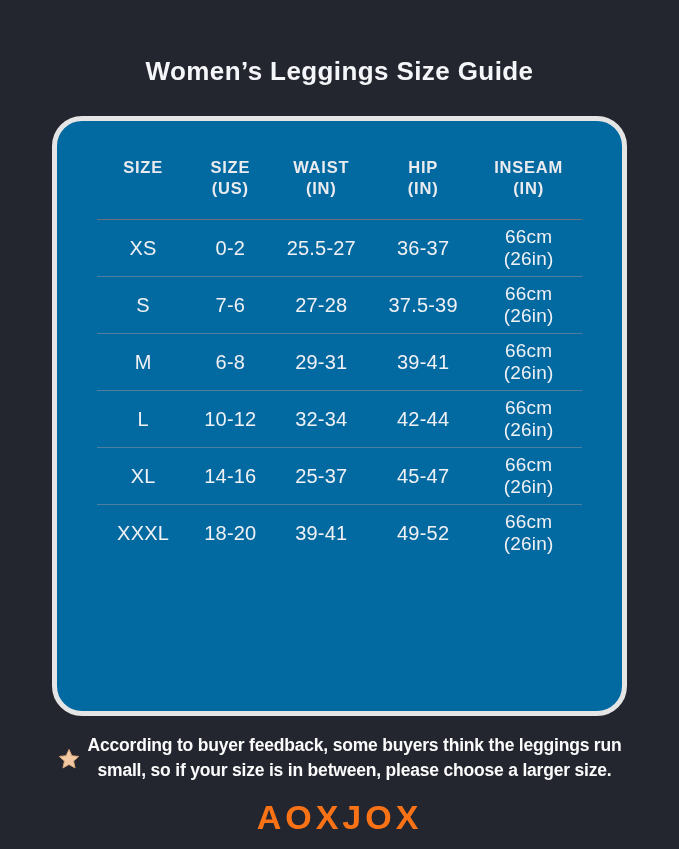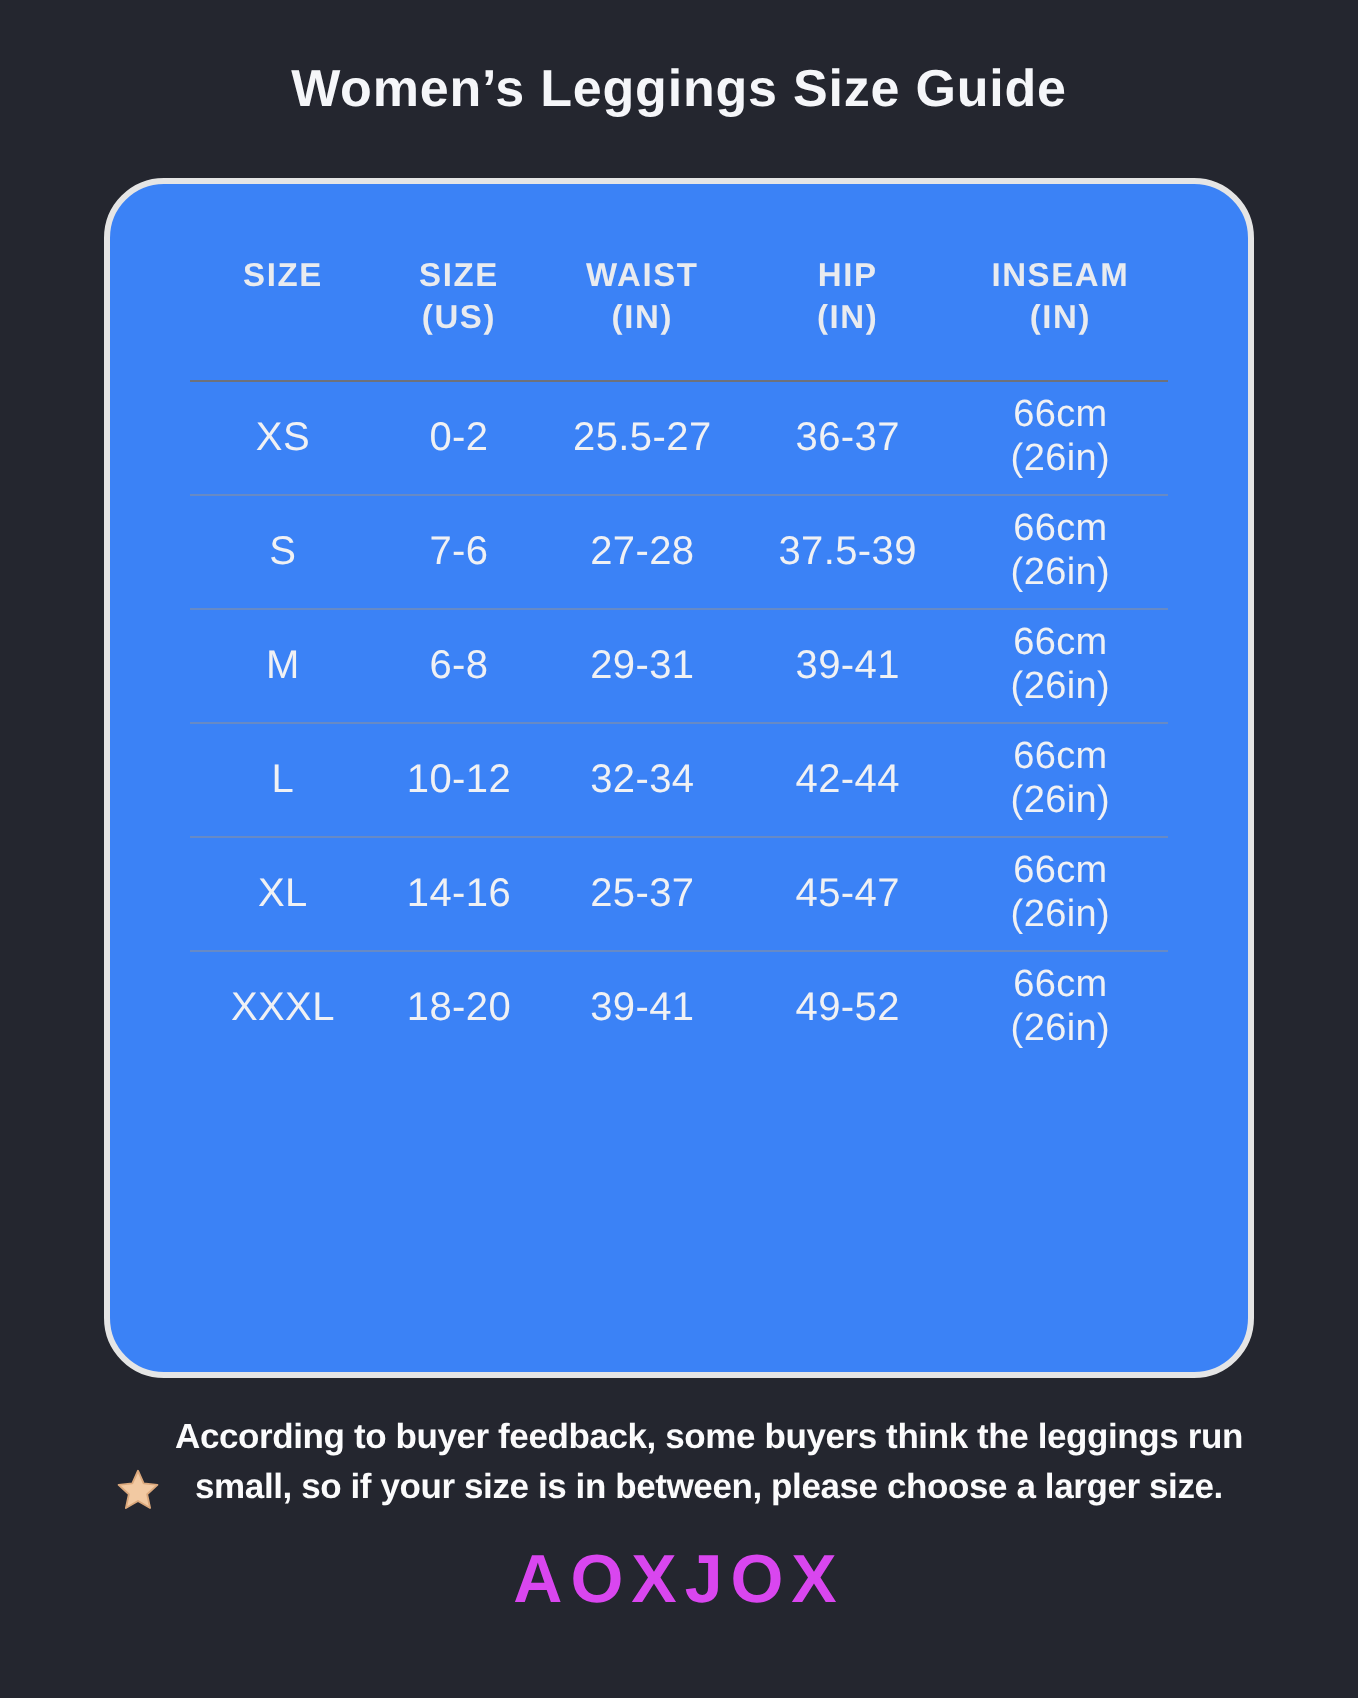--- a/index.html
+++ b/index.html
@@ -5,32 +5,32 @@
   * { margin: 0; padding: 0; box-sizing: border-box; }
   html, body { width: 679px; height: 849px; }
   body {
     background: #24262f;
     font-family: "Liberation Sans", sans-serif;
     color: #eceef2;
     overflow: hidden;
   }
   .page-title {
     text-align: center;
-    padding-top: 29px;
+    padding-top: 56px;
     font-size: 26px;
     font-weight: 700;
     letter-spacing: 0.4px;
     color: #f5f6f9;
   }
   .panel {
     width: 575px;
     height: 600px;
     margin: 29px auto 0;
-    background: #3b82f6;
-    border: 3px solid #e5e5e5;
+    background: #0369a1;
+    border: 5px solid #e5e5e5;
     border-radius: 30px;
     padding: 0 40px;
   }
   table.size-table {
     width: 100%;
     border-collapse: collapse;
     table-layout: fixed;
   }
   col.c1 { width: 19%; }
   col.c2 { width: 17%; }
@@ -56,21 +56,21 @@
     font-size: 20px;
     color: #f0f1f4;
     border-bottom: 1px solid rgba(140, 145, 156, 0.55);
     letter-spacing: 0.2px;
   }
   tbody tr:last-child td { border-bottom: none; }
   td .inseam-line { display: block; font-size: 19px; line-height: 22px; }
   .note {
     display: flex;
     justify-content: center;
-    align-items: flex-end;
+    align-items: center;
     margin-top: 17px;
     padding: 0 30px;
   }
   .note .star { flex: 0 0 auto; margin: 2px 8px 0 0; }
   .note-text {
     text-align: center;
     font-weight: 700;
     font-size: 17.5px;
     line-height: 25px;
     letter-spacing: -0.2px;
@@ -192,13 +192,13 @@
 <div class="note">
   <svg class="star" width="22" height="22" viewBox="0 0 24 24">
     <polygon id="star-poly" points="12,1.5 15.1,8.4 22.6,9.2 17,14.3 18.6,21.8 12,18 5.4,21.8 7,14.3 1.4,9.2 8.9,8.4" fill="#f2c9a2" stroke="#dba87c" stroke-width="1" stroke-linejoin="round"></polygon>
   </svg>
   <p class="note-text">
     <span>According to buyer feedback, some buyers think the leggings run</span>
     <span>small, so if your size is in between, please choose a larger size.</span>
   </p>
 </div>
 
-<div class="brand-logo" style="color: #d946ef;">AOXJOX</div>
+<div class="brand-logo" style="color: #f97316;">AOXJOX</div>
 
 </body></html>

